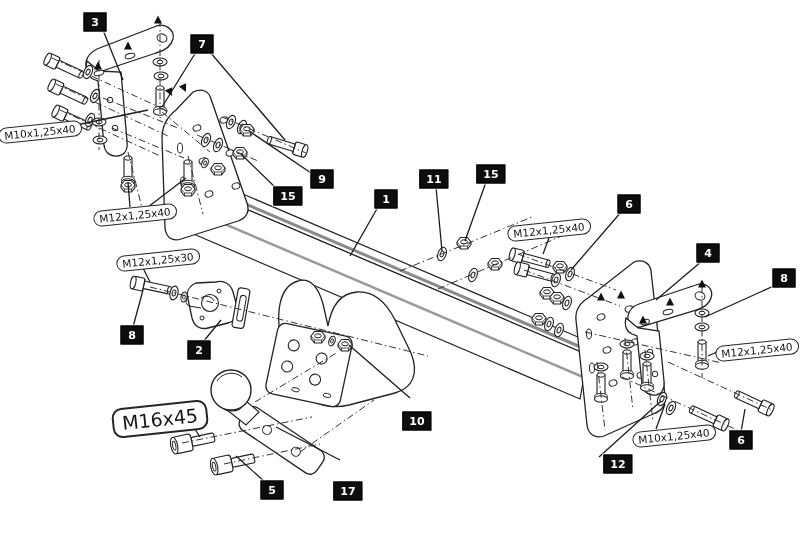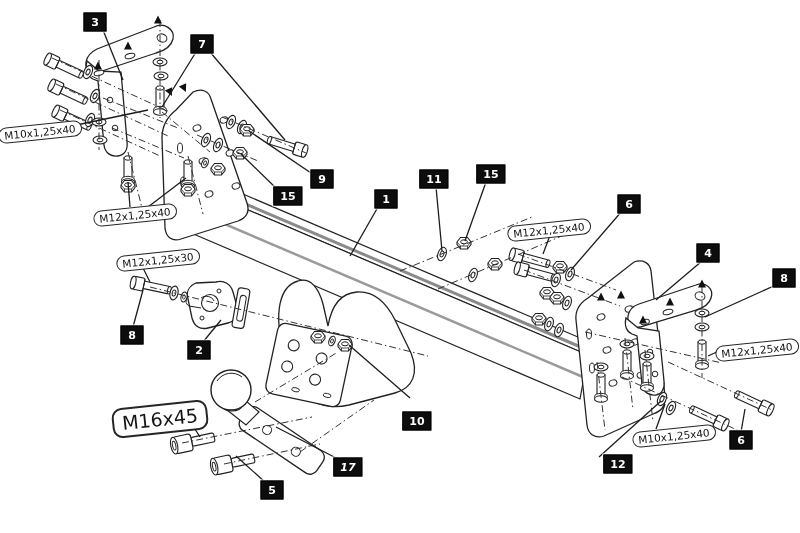--- a/index.html
+++ b/index.html
@@ -301,21 +301,21 @@
       <div class="plabel" style="left: 202px; top: 44px;">7</div>
       <div class="plabel" style="left: 132px; top: 335px;">8</div>
       <div class="plabel" style="left: 322px; top: 179px;">9</div>
       <div class="plabel" style="left: 417px; top: 405px; margin-top: 16px;">10</div>
       <div class="plabel" style="left: 491px; top: 174px;">15</div>
       <div class="plabel" style="left: 618px; top: 464px;">12</div>
       <div class="plabel" style="left: 784px; top: 278px;">8</div>
       <div class="plabel" style="left: 434px; top: 179px;">11</div>
       <div class="plabel" style="left: 288px; top: 196px; text-align: center;">15</div>
       <div class="plabel" style="left: 629px; top: 204px;">6</div>
-      <div class="plabel" style="left: 348px; top: 467px; font-style: italic;">17</div>
+      <div class="plabel" style="left: 348px; top: 491px;">17</div>
       <div class="callout" style="left: 40px; top: 132px;">M10x1,25x40</div>
       <div class="callout" style="left: 135px; top: 215px;">M12x1,25x40</div>
       <div class="callout" style="left: 158px; top: 260px;">M12x1,25x30</div>
       <div class="callout big" style="left: 160px; top: 419px;">M16x45</div>
       <div class="callout" style="left: 549px; top: 230px;">M12x1,25x40</div>
       <div class="callout" style="left: 757px; top: 350px;">M12x1,25x40</div>
       <div class="callout" style="left: 674px; top: 436px;">M10x1,25x40</div>
     </div>
 </div>
 

